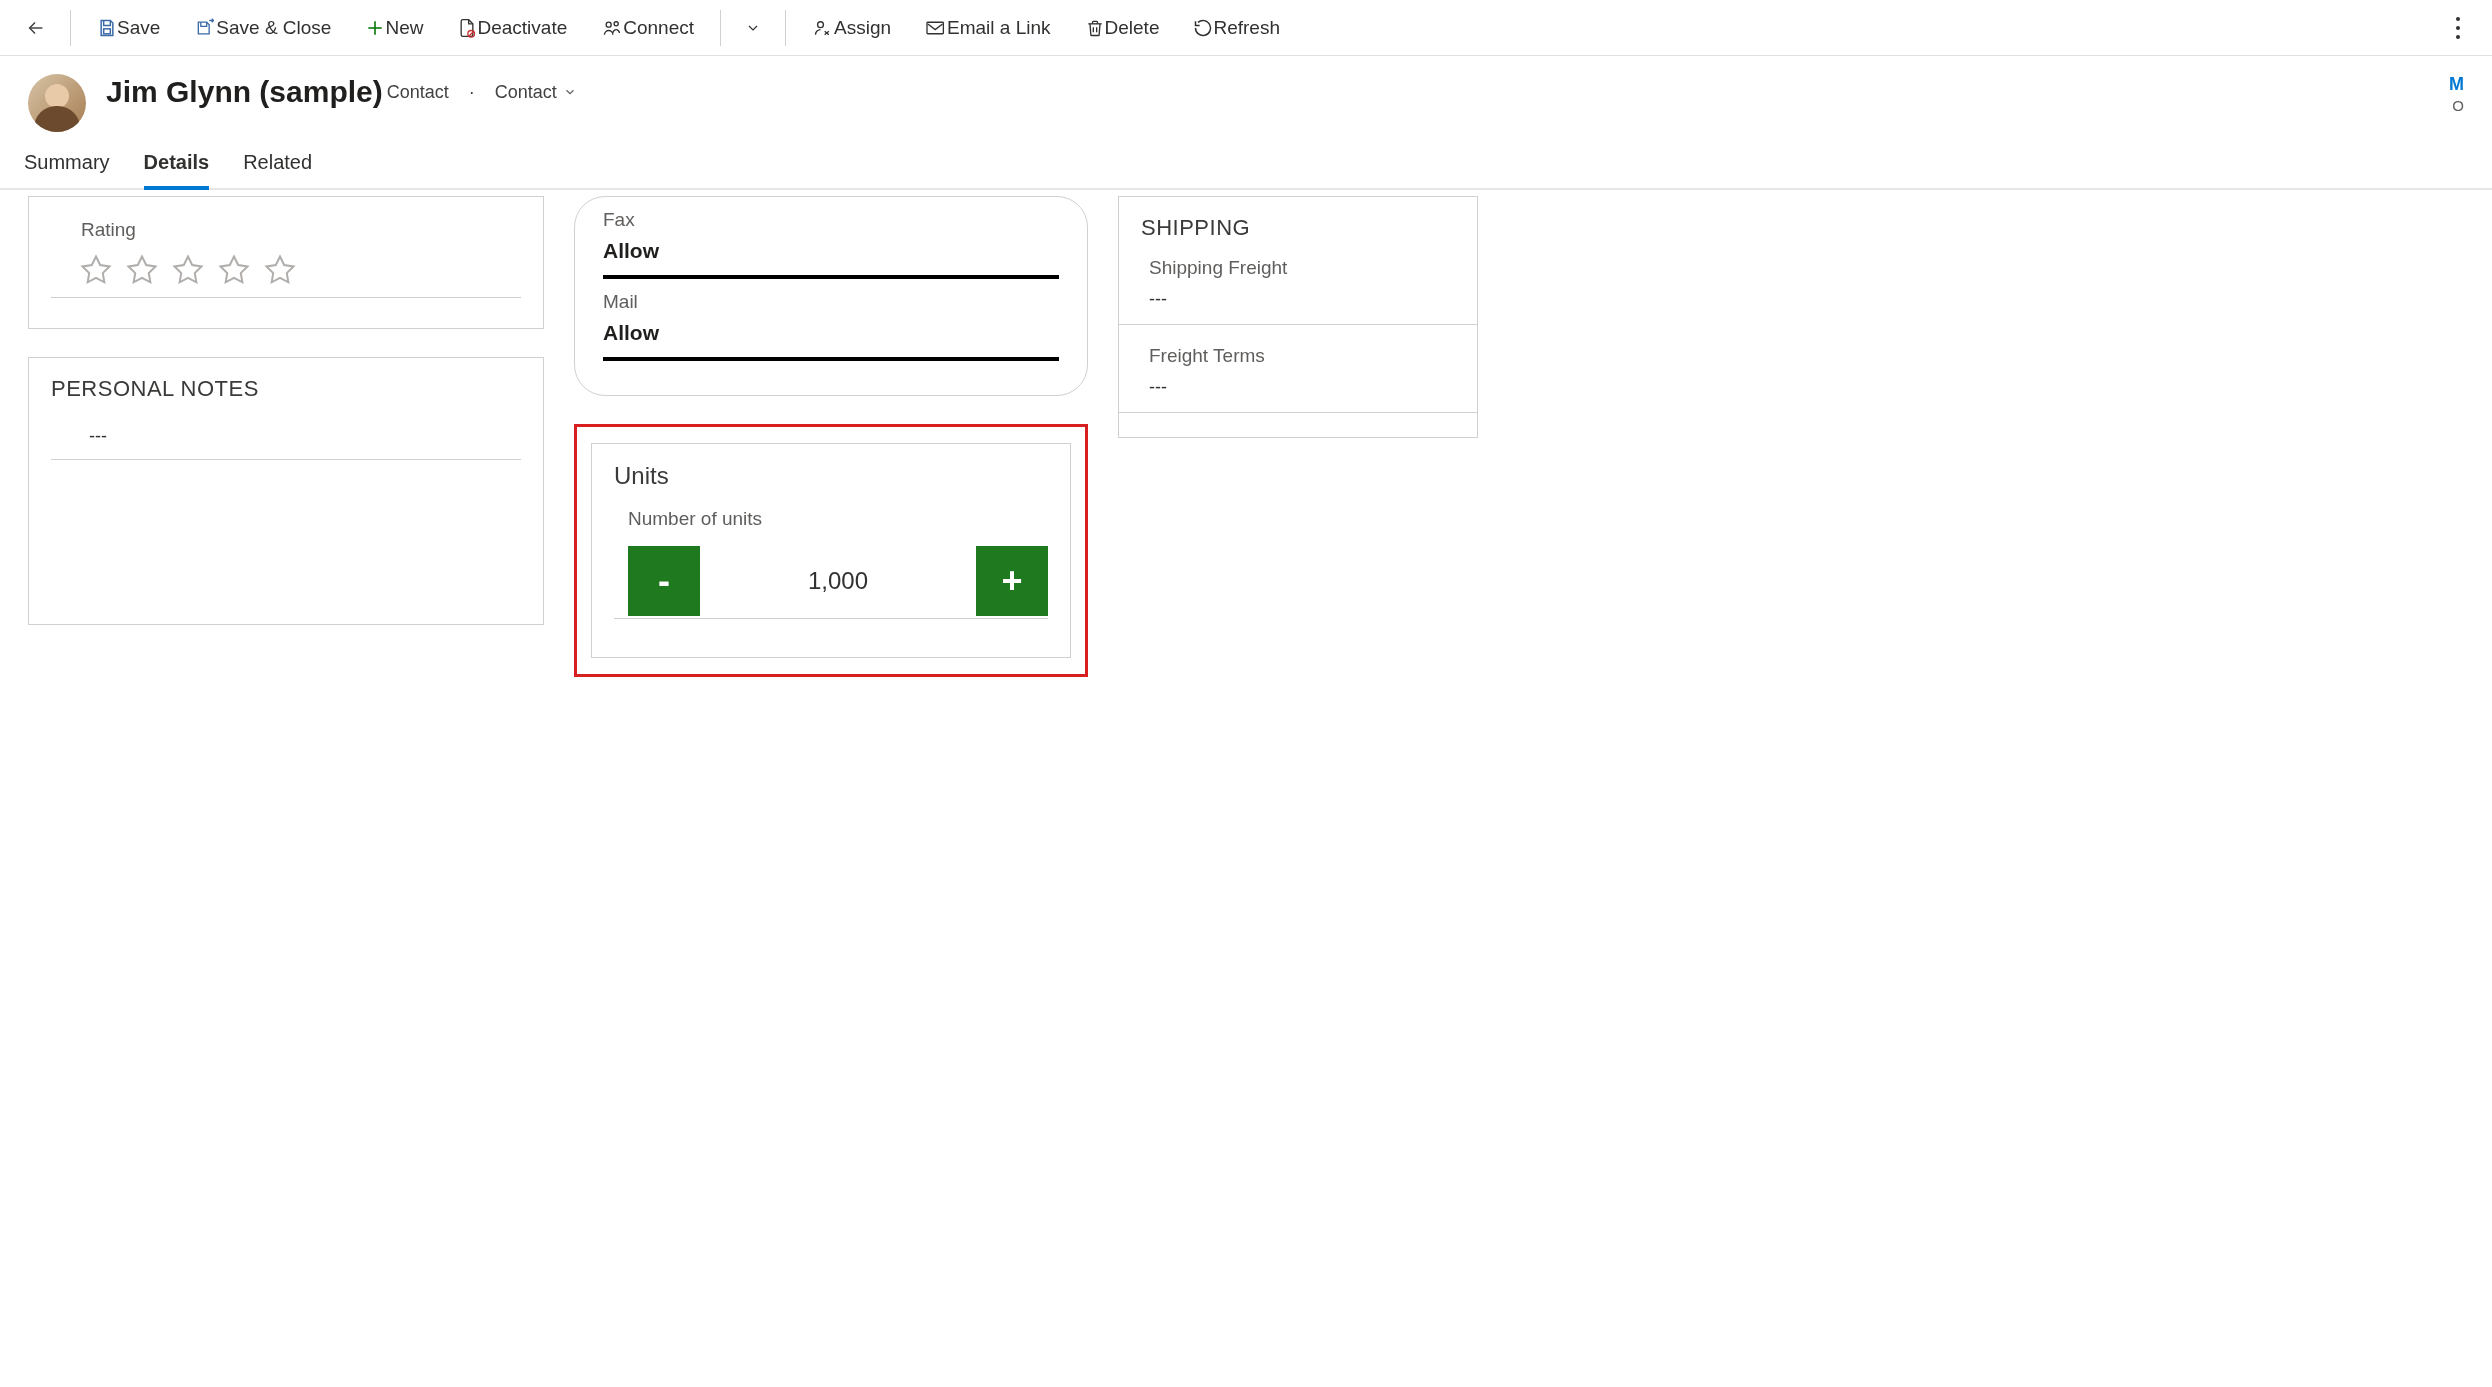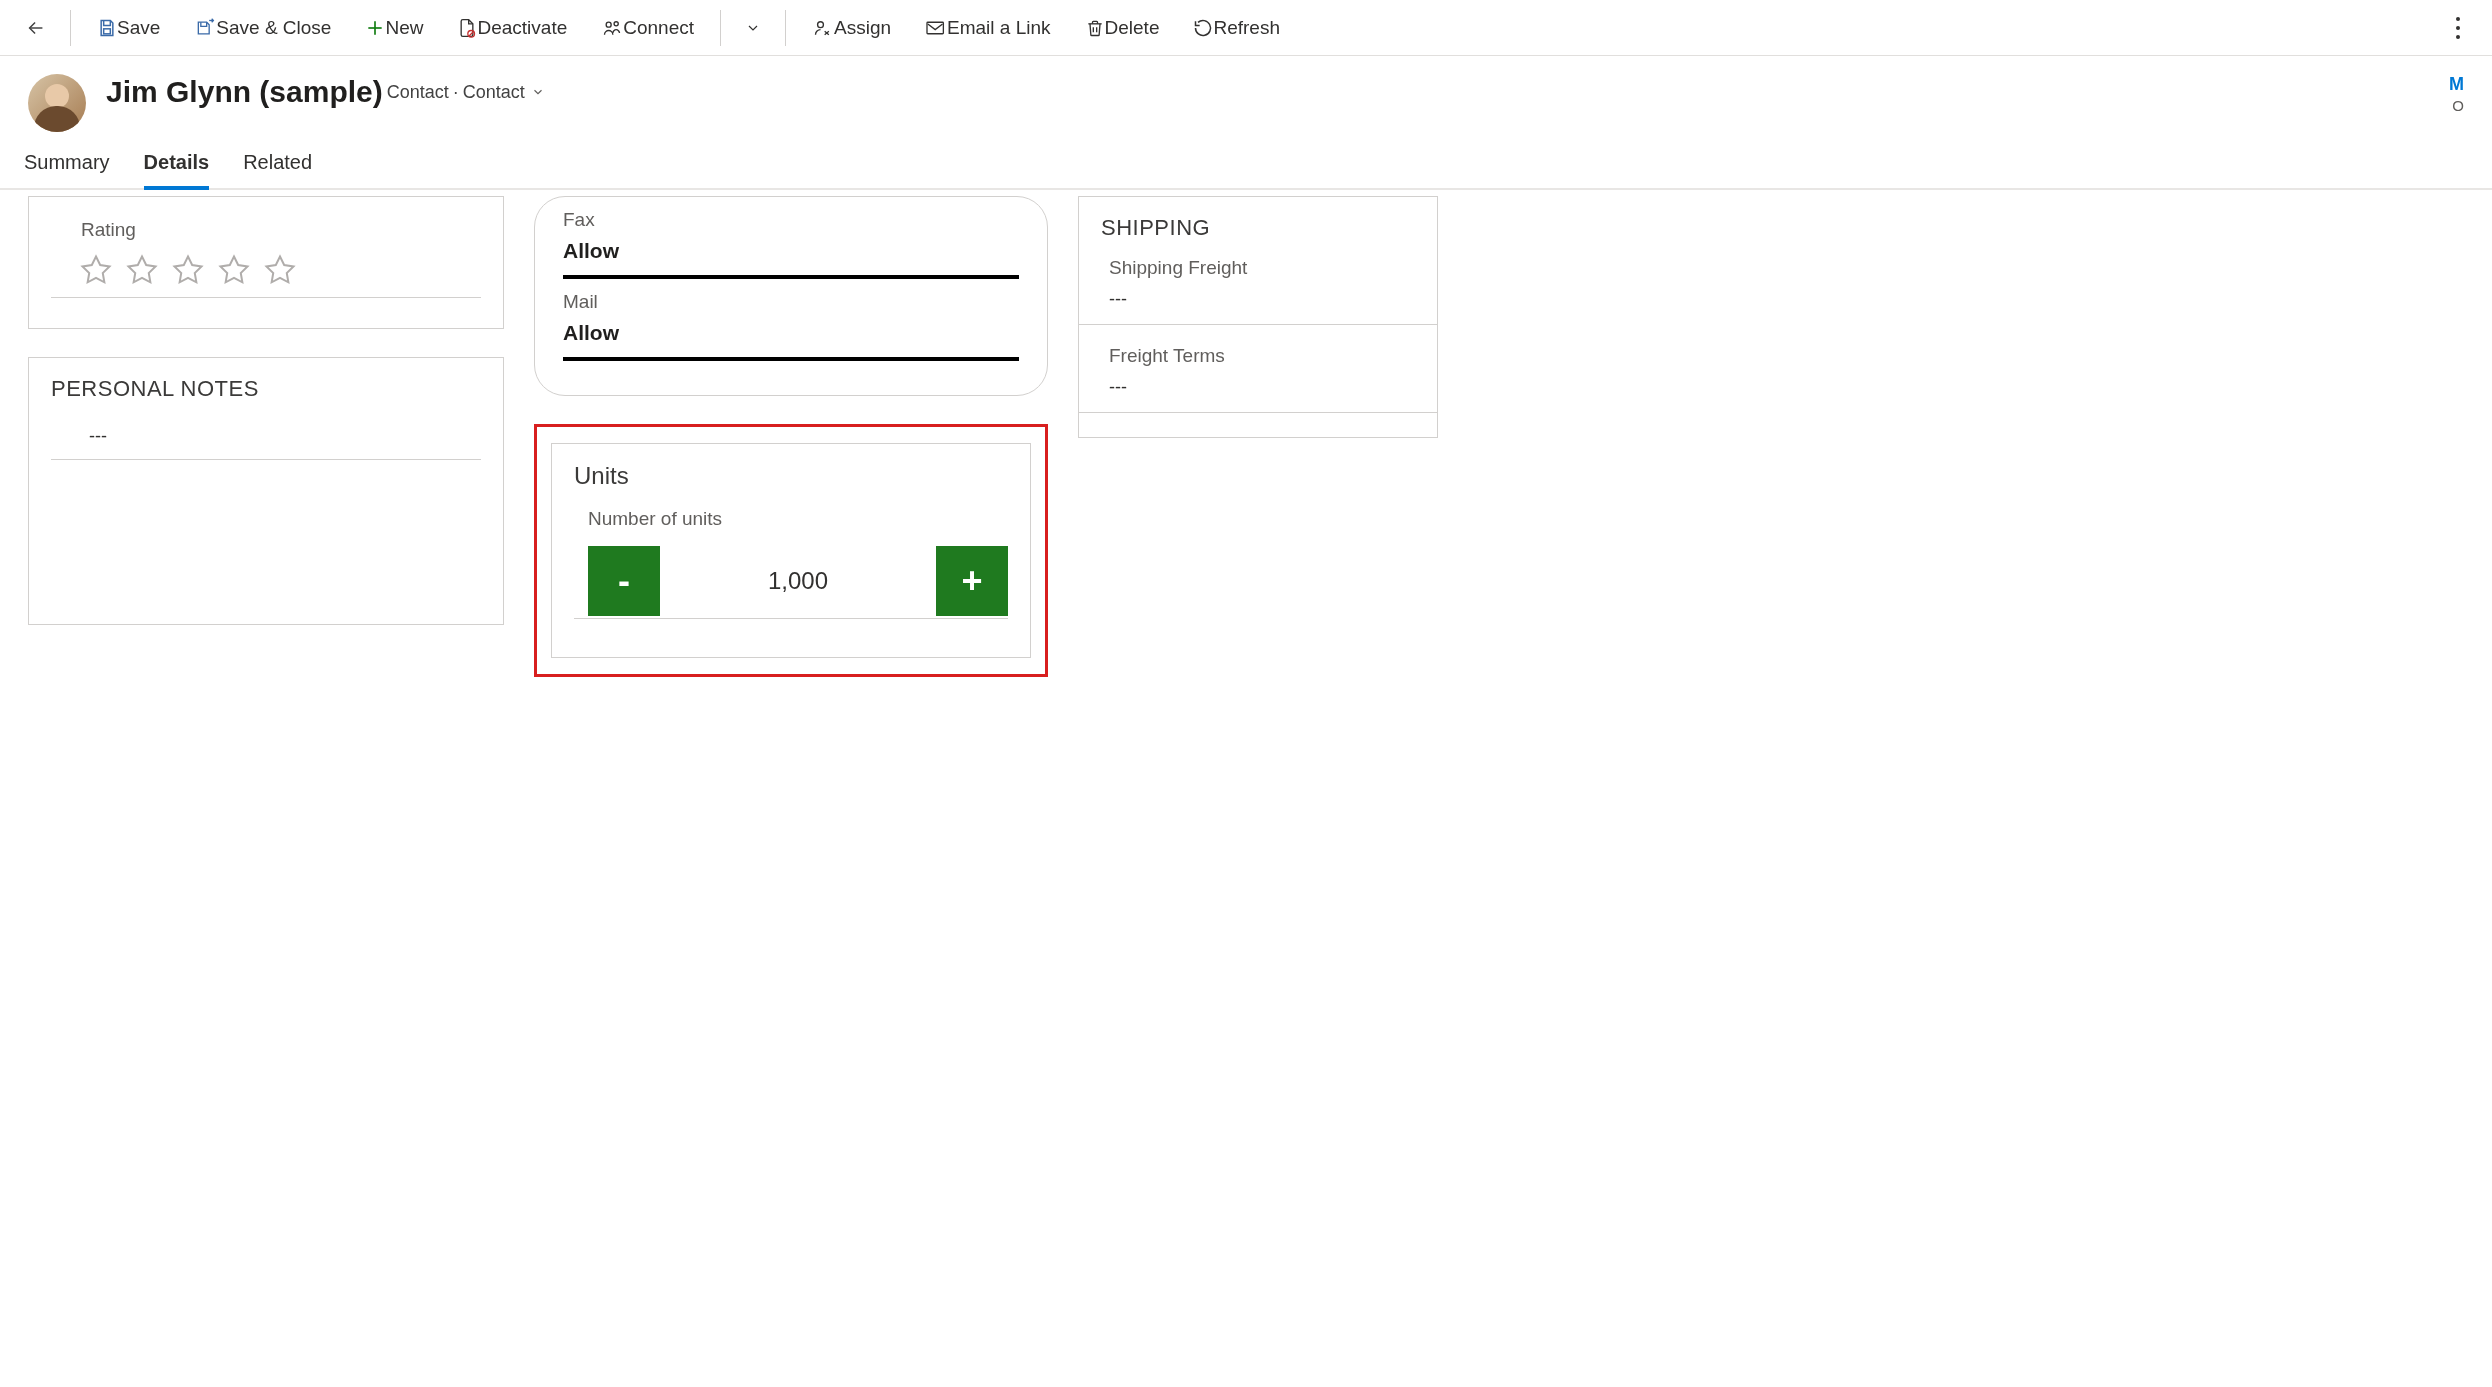--- a/index.html
+++ b/index.html
@@ -75,21 +75,21 @@
     width:46px;height:36px;border-radius:22px 22px 0 0;background:#6b4a2e;
   }
   .title-block { display:flex; flex-direction:row; gap:4px; flex:1; }
   .record-title {
     font-size: 30px;
     font-weight: 600;
     color: #201f1e;
     line-height: 1.2;
   }
   .subtitle-row {
-    display:flex; align-items:center; gap:4px;
+    display:flex; align-items:center; gap:20px;
     font-size: 18px;
     color: #424242;
   }
   .chev-down { display:inline-flex; }
   .right-edge {
     display:flex;flex-direction:column;align-items:flex-end;gap:2px;
     font-size:18px; color:#0078d4; font-weight:600;
   }
   .right-edge .o { color:#605e5c; font-weight:400; font-size:15px; }
   .tabs {
@@ -113,21 +113,21 @@
     border-bottom-color: #0078d4;
     margin-top: 28px;
   }
   .content {
     padding: 6px 28px 40px 28px;
     display:flex;
     gap: 30px;
     align-items: flex-start;
   }
   .col { display:flex; flex-direction:column; gap:28px; }
-  .col-left { width: 476px; }
+  .col-left { width: 516px; }
   .col-mid  { width: 514px; }
   .col-right{ flex:1; min-width:300px; max-width:360px; }
   .card {
     border: 1px solid #d2d0ce;
     padding: 18px 22px 30px 22px;
     background:#fff;
   }
   .field-label {
     font-size: 19px;
     color: #605e5c;

